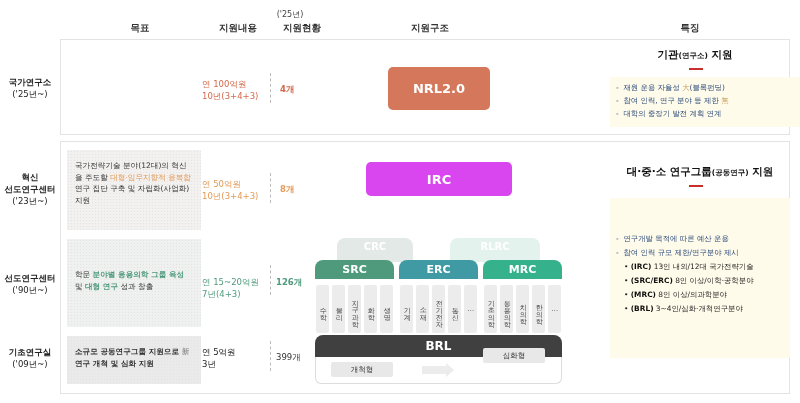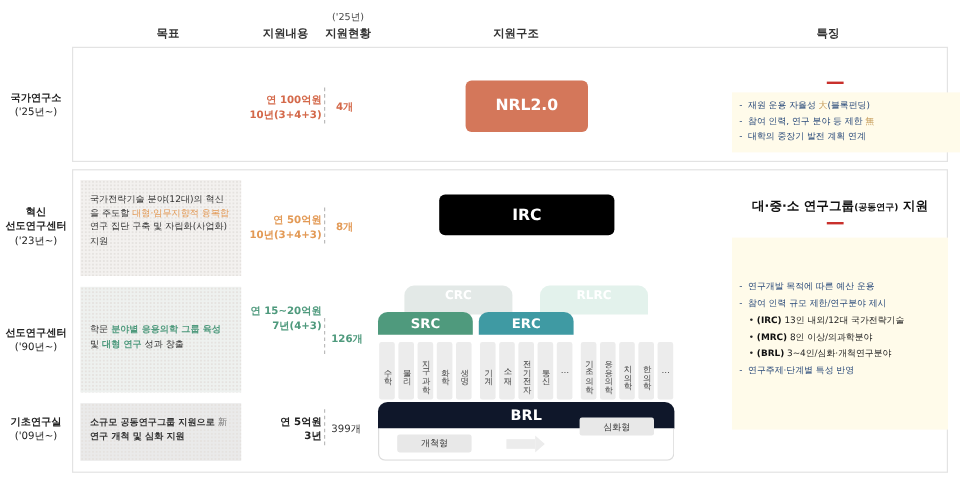--- a/index.html
+++ b/index.html
@@ -10,21 +10,21 @@
 .panel{position:absolute;border:1px solid #e3e3e3;background:#fff}
 .rowlabel{position:absolute;font-size:8.5px;font-weight:bold;text-align:center;line-height:12px;color:#222}
 .goal{position:absolute;background:#f3f1ef;font-size:7.6px;line-height:11.5px;padding:6px 8px;color:#333;
  background-image:radial-gradient(#e5e2df 0.6px,transparent 0.6px);background-size:3px 3px}
 .goal.green{background-color:#eef1ef}
 .goal.grey{background-color:#eaeaea}
 .hl-red{color:#d4694a;font-weight:bold}
 .hl-orange{color:#e39a56;font-weight:normal}
 .hl-green{color:#4f9a7d;font-weight:bold}
 .bold{font-weight:bold}
-.support{position:absolute;text-align:right;font-size:8.5px;line-height:12px;font-weight:bold}
+.support{position:absolute;text-align:left;font-size:8.5px;line-height:12px;font-weight:normal}
 .count{position:absolute;font-size:8.5px;font-weight:bold}
 .dash{position:absolute;width:0;border-left:1px dashed #bbb}
 .block{position:absolute;border-radius:5px;color:#fff;font-weight:bold;display:flex;align-items:center;justify-content:center}
 .feat-title{position:absolute;font-size:10.5px;font-weight:bold;text-align:center;color:#111}
 .feat-title small{font-size:7.5px}
 .feat-line{position:absolute;width:14px;height:2px;background:#c9302c}
 .feat-box{position:absolute;background:#fffbea;font-size:7.4px;line-height:14px;color:#2a4a7a;padding:4px 6px}
 .feat-box .sub{color:#222;padding-left:8px}
 .feat-box .sub b{color:#111}
 .ghost{position:absolute;border-radius:8px 8px 0 0;color:#fff;font-weight:bold;font-size:10px;display:flex;justify-content:center;padding-top:3px}
@@ -36,21 +36,21 @@
 .arrow-shaft{position:absolute;height:8px;background:#ececec}
 </style>
 </head>
 <body>
 
 <div class="root">
 
   <div class="hdr" style="left:100px;top:22px;width:80px">목표</div>
   <div class="hdr" style="left:210px;top:22px;width:56px">지원내용</div>
   <div class="hdr-sub" style="left:268px;top:9px;width:44px">('25년)</div>
-  <div class="hdr" style="left:266px;top:22px;width:48px">지원현황</div>
+  <div class="hdr" style="left:278px;top:22px;width:48px">지원현황</div>
   <div class="hdr" style="left:395px;top:22px;width:70px">지원구조</div>
   <div class="hdr" style="left:660px;top:22px;width:60px">특징</div>
 
   <div class="panel" style="left:60px;top:39px;width:730px;height:96px"></div>
 
   <div class="panel" style="left:60px;top:141px;width:730px;height:253px"></div>
 
   <div class="rowlabel" style="left:0;top:76px;width:60px">
     <div>국가연구소</div>
     <div style="font-weight:normal">('25년~)</div>
@@ -70,94 +70,98 @@
   </div>
   <div class="goal" style="left:67px;top:150px;width:134px;height:80px;padding-top:10px">
     <span>국가전략기술 분야(12대)의 혁신을 주도할 </span><span class="hl-orange">대형·임무지향적 융복합</span><span> 연구 집단 구축 및 자립화(사업화) 지원</span>
   </div>
   <div class="support" style="left:202px;top:178px;width:66px;color:#e39a56">
     <div>연 50억원</div>
     <div>10년(3+4+3)</div>
   </div>
   <div class="dash" style="left:270px;top:173px;height:30px"></div>
   <div class="count" style="left:280px;top:184px;color:#e39a56">8개</div>
-  <div class="block" style="left:366px;top:162px;width:146px;height:34px;background:#000000;font-size:13px">IRC</div>
+  <div class="block" style="left:366px;top:162px;width:146px;height:34px;background:#d946ef;font-size:13px">IRC</div>
 
   <div class="rowlabel" style="left:0;top:272px;width:60px">
     <div>선도연구센터</div>
     <div style="font-weight:normal">('90년~)</div>
   </div>
   <div class="goal green" style="left:67px;top:239px;width:134px;height:88px;padding-top:30px">
     <span>학문 </span><span class="hl-green">분야별 응용의학 그룹 육성</span><span> 및 </span><span class="hl-green">대형 연구</span><span> 성과 창출</span>
   </div>
-  <div class="support" style="left:202px;top:254px;width:66px;color:#4f9a7d">
+  <div class="support" style="left:202px;top:276px;width:66px;color:#4f9a7d">
     <div>연 15~20억원</div>
     <div>7년(4+3)</div>
   </div>
   <div class="dash" style="left:270px;top:265px;height:30px"></div>
   <div class="count" style="left:276px;top:277px;color:#4f9a7d">126개</div>
 
   <div class="rowlabel" style="left:0;top:346px;width:60px">
     <div>기초연구실</div>
     <div style="font-weight:normal">('09년~)</div>
   </div>
   <div class="goal grey" style="left:67px;top:336px;width:134px;height:48px;padding-top:10px">
     <span class="bold">소규모 공동연구그룹 지원으로 </span><span style="color:#777">新</span><span class="bold"> 연구 개척 및 심화 지원</span>
   </div>
   <div class="support" style="left:202px;top:346px;width:66px;color:#222">
     <div>연 5억원</div>
     <div>3년</div>
   </div>
   <div class="dash" style="left:270px;top:341px;height:30px"></div>
   <div class="count" style="left:276px;top:352px;color:#333;font-weight:normal">399개</div>
 
-  <div class="ghost" style="left:337px;top:238px;width:90px;height:24px;background:#e3e9e7">CRC</div>
+  <div class="ghost" style="left:337px;top:238px;width:76px;height:24px;background:#e3e9e7">CRC</div>
   <div class="ghost" style="left:450px;top:238px;width:90px;height:24px;background:#e3f2ec">RLRC</div>
 
   <div class="grp-head" style="left:315px;top:260px;width:79px;background:#4f9a7d">SRC</div>
   <div class="grp-head" style="left:399px;top:260px;width:79px;background:#3f9aa3">ERC</div>
+  <div class="grp-head" style="left:483px;top:260px;width:79px;background:#35b28c">MRC</div>
 
   <div class="cell" style="left:316px">수학</div>
   <div class="cell" style="left:332px">물리</div>
   <div class="cell" style="left:348px">지구과학</div>
   <div class="cell" style="left:364px">화학</div>
   <div class="cell" style="left:380px">생명</div>
 
   <div class="cell" style="left:400px">기계</div>
   <div class="cell" style="left:416px">소재</div>
   <div class="cell" style="left:432px">전기전자</div>
   <div class="cell" style="left:448px">통신</div>
   <div class="cell" style="left:464px">…</div>
 
   <div class="cell" style="left:484px">기초의학</div>
   <div class="cell" style="left:500px">응용의학</div>
   <div class="cell" style="left:516px">치의학</div>
   <div class="cell" style="left:532px">한의학</div>
   <div class="cell" style="left:548px">…</div>
 
-  <div class="grp-head" style="left:315px;top:335px;width:247px;height:22px;background:#0f172a;font-size:12px">BRL</div>
+  <div class="grp-head" style="left:315px;top:335px;width:247px;height:22px;background:#404040;font-size:12px">BRL</div>
   <div class="brl-body" style="left:315px;top:357px;width:247px;height:27px"></div>
   <div class="pill" style="left:331px;top:362px;width:62px;height:15px">개척형</div>
   <div class="arrow-shaft" style="left:422px;top:366px;width:24px"></div>
   <div class="arrow" style="left:446px;top:363px"></div>
   <div class="pill" style="left:483px;top:348px;width:62px;height:15px">심화형</div>
 
+  <div class="feat-title" style="left:610px;top:48px;width:170px">
+    <span>기관</span><small>(연구소)</small><span> 지원</span>
+  </div>
   <div class="feat-line" style="left:689px;top:68px"></div>
   <div class="feat-box" style="left:610px;top:77px;width:202px;height:50px;line-height:13px">
     <div>- &nbsp;<span>재원 운용 자율성 </span><span style="color:#c9a060">大</span><span>(블록펀딩)</span></div>
     <div>- &nbsp;<span>참여 인력, 연구 분야 등 제한 </span><span style="color:#c9a060">無</span></div>
     <div>- &nbsp;<span>대학의 중장기 발전 계획 연계</span></div>
   </div>
 
   <div class="feat-title" style="left:610px;top:165px;width:180px">
     <span>대·중·소 연구그룹</span><small>(공동연구)</small><span> 지원</span>
   </div>
   <div class="feat-line" style="left:689px;top:185px"></div>
   <div class="feat-box" style="left:610px;top:198px;width:180px;height:160px;padding-top:34px">
     <div>- &nbsp;<span>연구개발 목적에 따른 예산 운용</span></div>
     <div>- &nbsp;<span>참여 인력 규모 제한/연구분야 제시</span></div>
     <div class="sub">• <b>(IRC)</b><span> 13인 내외/12대 국가전략기술</span></div>
+    <div class="sub">• <b>(SRC/ERC)</b><span> 8인 이상/이학·공학분야</span></div>
     <div class="sub">• <b>(MRC)</b><span> 8인 이상/의과학분야</span></div>
     <div class="sub">• <b>(BRL)</b><span> 3~4인/심화·개척연구분야</span></div>
-    <div>- &nbsp;<span>연구주제·단계별 특성 반영</span></div>
   </div>
 
 </div>
 
 </body></html>

